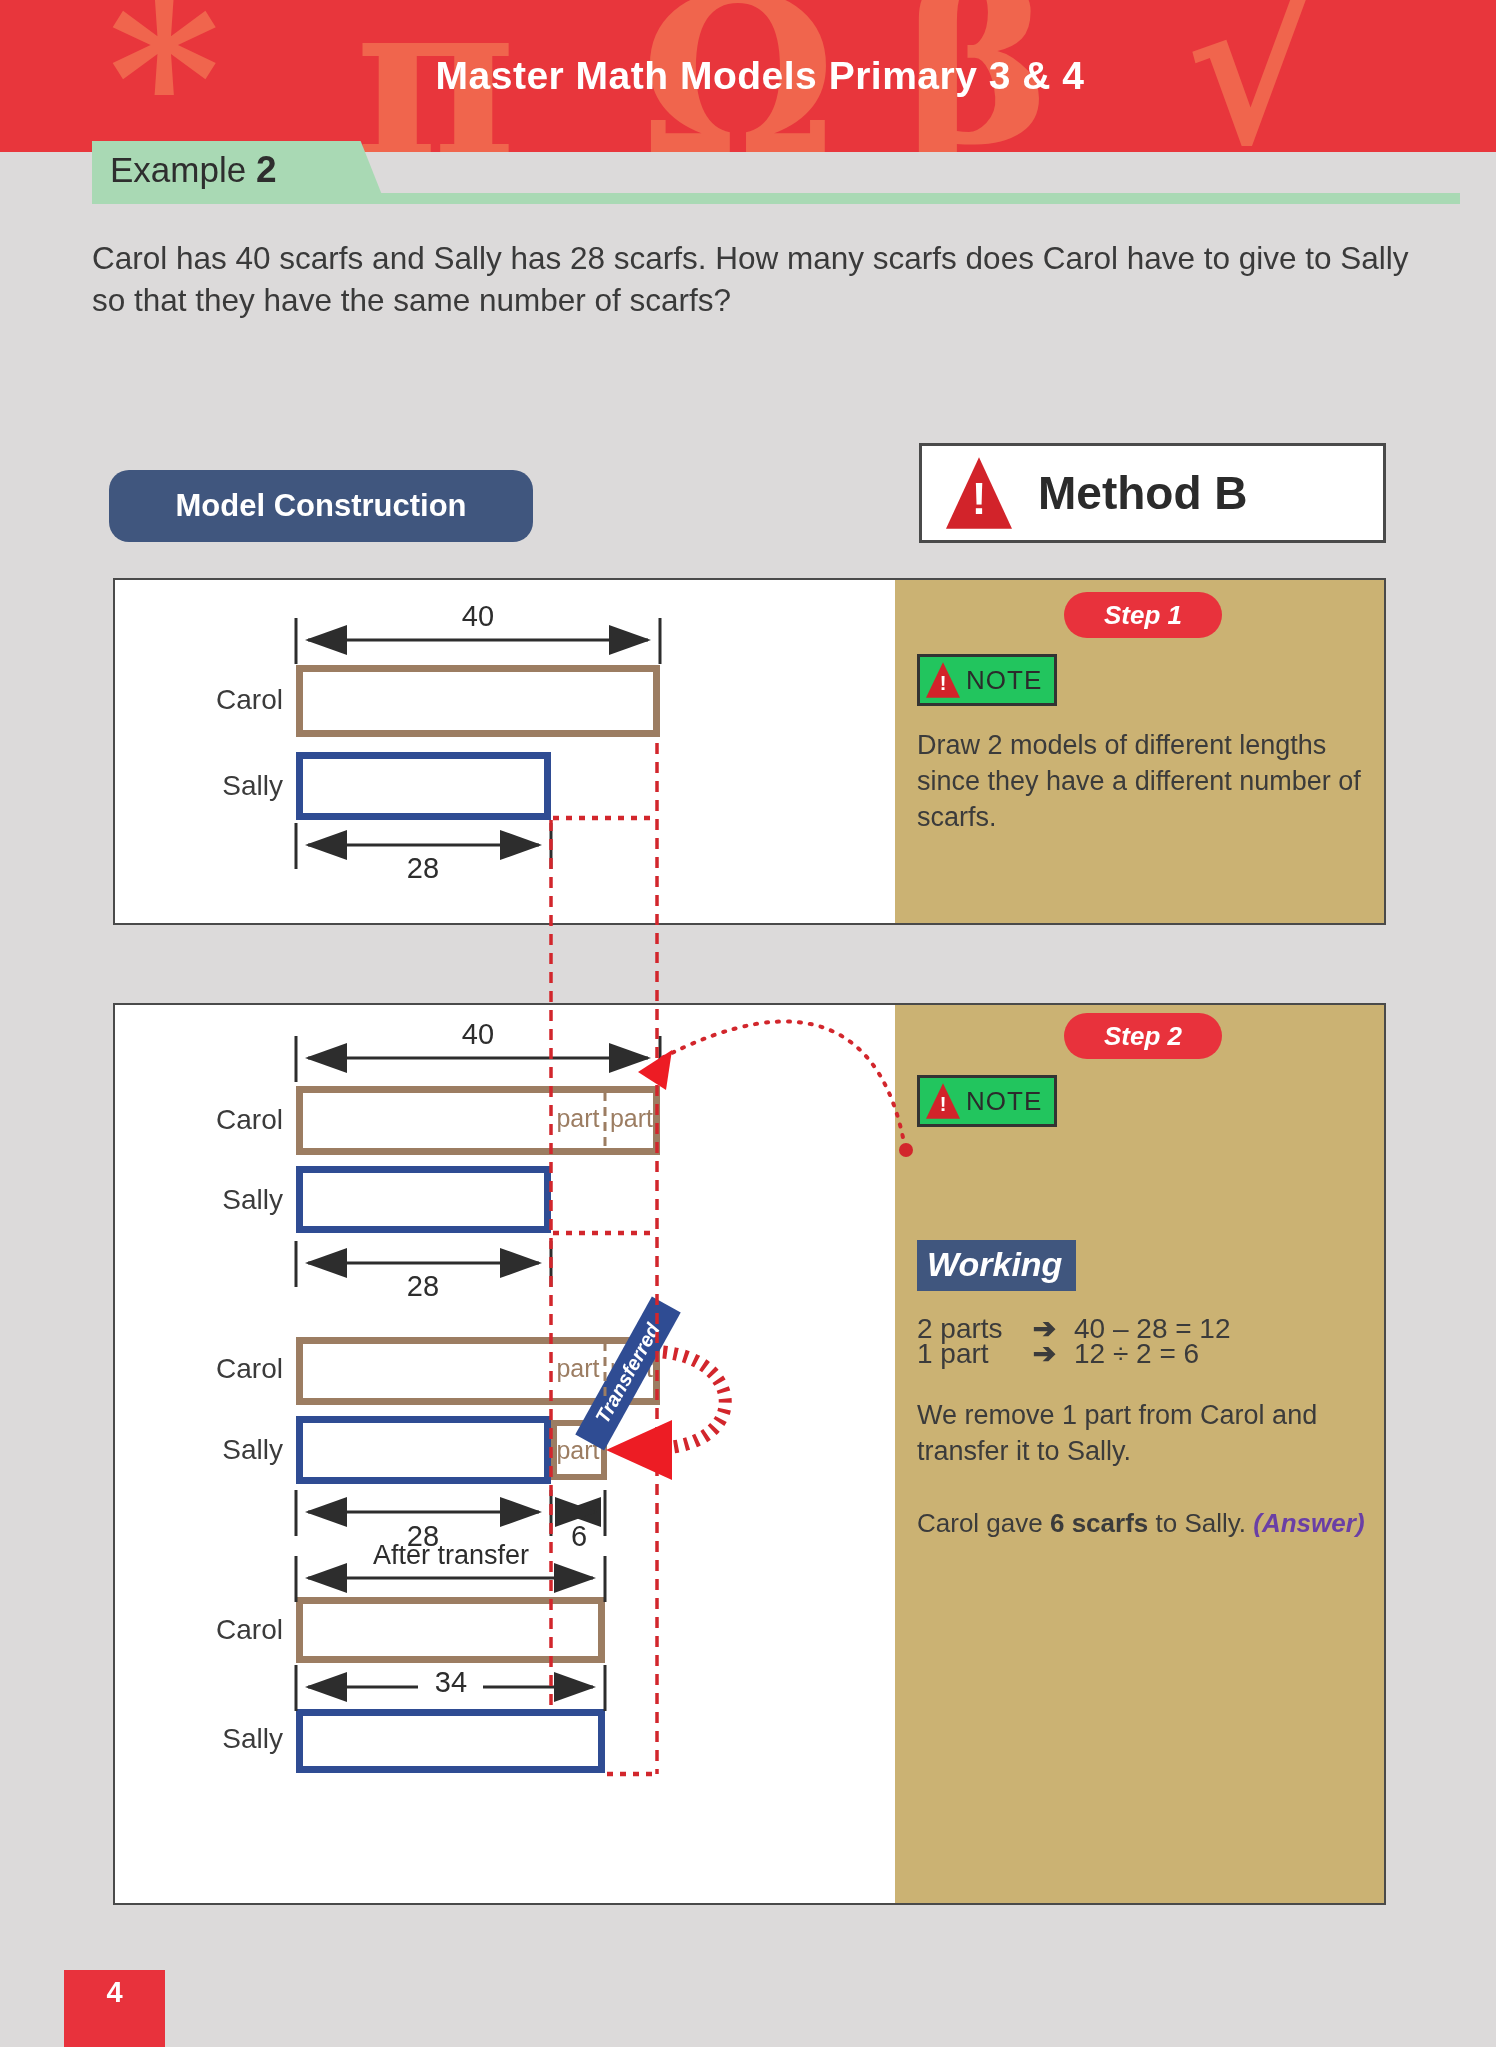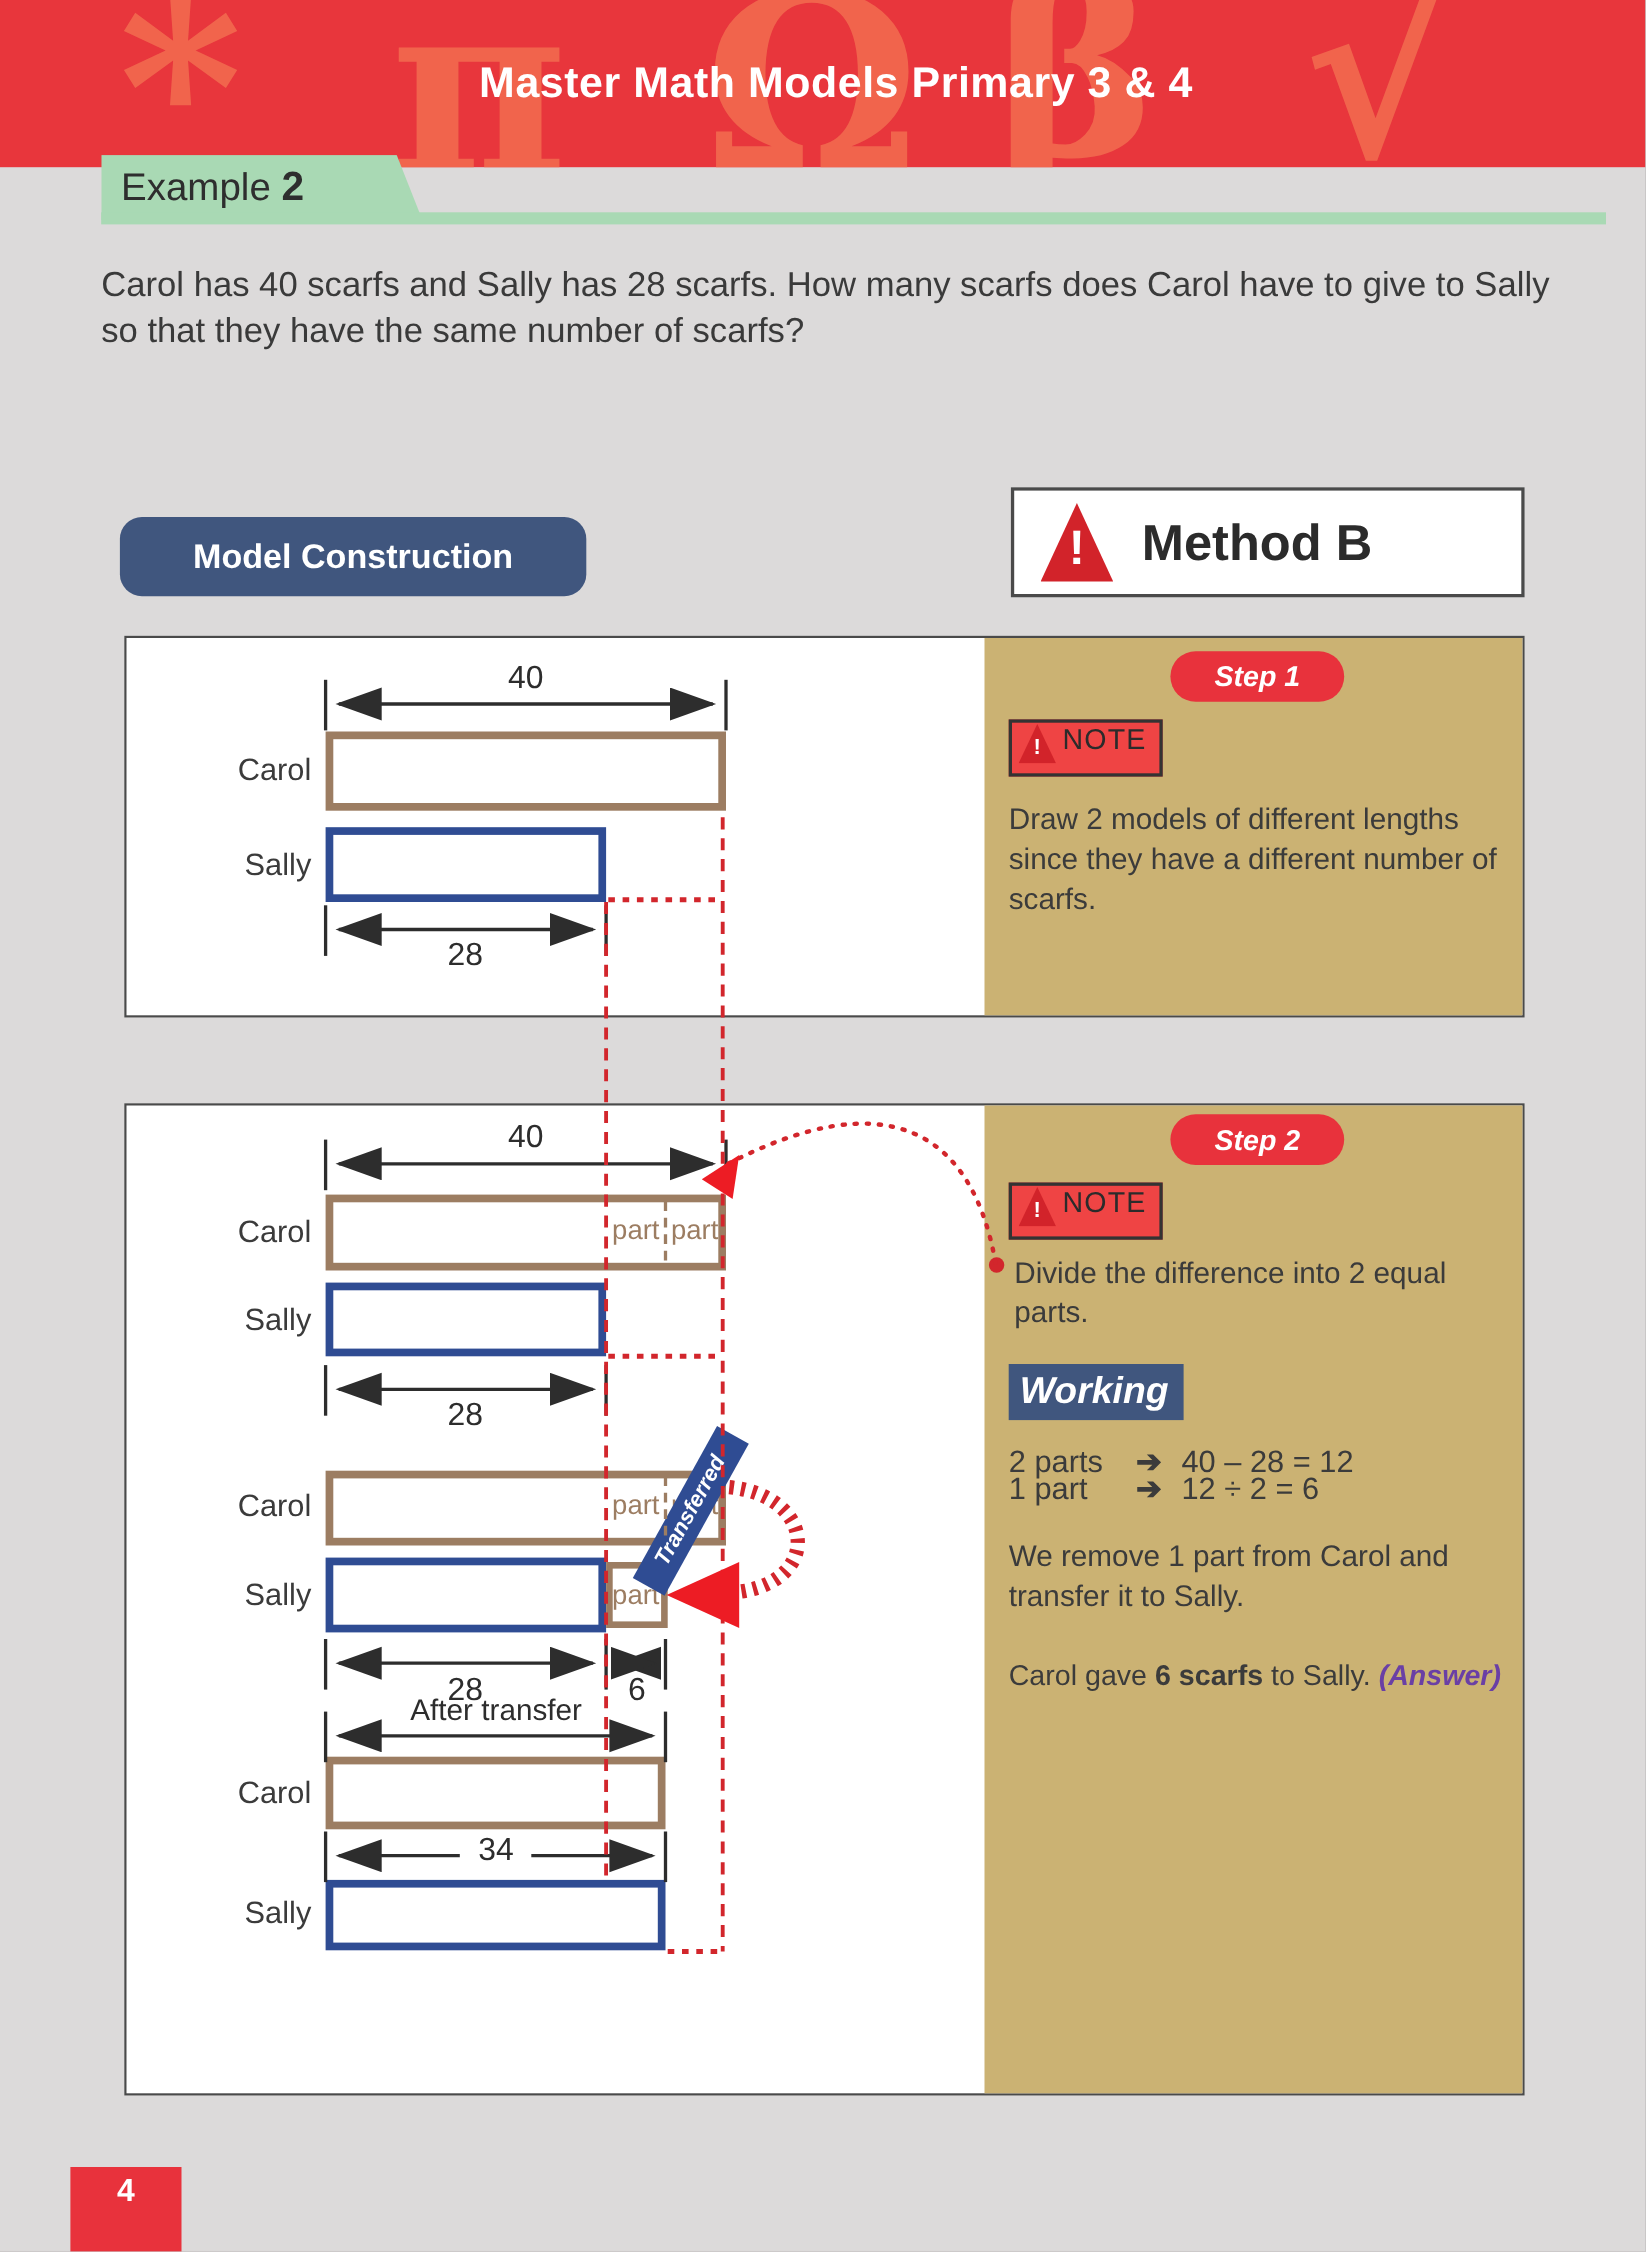--- a/index.html
+++ b/index.html
@@ -36,22 +36,22 @@
   
   .bar{position:absolute;background:#fff;box-sizing:border-box;}
   .brown{border:7px solid #9C7D62;}
   .blue{border:7px solid #2F4C93;}
   .name{position:absolute;left:150px;width:133px;text-align:right;font-size:28px;color:#3B3B3B;}
   .dim{position:absolute;font-size:29px;color:#2D2D2D;text-align:center;}
   .part{position:absolute;color:#9C7D62;font-size:25px;text-align:center;line-height:1;}
   
   .pill{position:absolute;left:1064px;width:158px;height:46px;background:#E8323C;border-radius:23px;
         color:#fff;font-size:26px;font-weight:bold;font-style:italic;display:flex;align-items:center;justify-content:center;}
-  .notebox{position:absolute;left:917px;width:140px;height:52px;background:#ef4444;border:3px solid #333;
-        box-sizing:border-box;display:flex;}
+  .notebox{position:absolute;left:917px;width:140px;height:52px;background:#22c55e;border:3px solid #333;
+        box-sizing:border-box;display:flex;align-items:center;}
   .notebox .tri{width:34px;height:38px;margin-left:6px;}
   .notebox .tri::after{font-size:20px;}
   .notebox .nt{font-size:26px;color:#2B2B2B;margin-left:6px;letter-spacing:1px;}
   .sbtext{position:absolute;left:917px;width:470px;font-size:27px;line-height:1.33;color:#3B3B3B;}
   #working{position:absolute;left:917px;top:1240px;background:#40567E;color:#fff;font-size:34px;
         font-weight:bold;font-style:italic;padding:5px 14px 7px 10px;}
   .wline{position:absolute;left:917px;font-size:28px;color:#3B3B3B;}
   .wline .lbl{display:inline-block;width:108px;}
   .wline .arr{font-weight:bold;margin-right:10px;}
   #answer{position:absolute;left:917px;top:1508px;font-size:26px;color:#3B3B3B;white-space:nowrap;}
@@ -141,21 +141,20 @@
   <div class="name" style="top:1723px;">Sally</div>
   <div class="bar brown" style="left:296px;top:1597px;width:309px;height:66px;"></div>
   <div class="bar blue" style="left:296px;top:1709px;width:309px;height:64px;"></div>
   <div class="dim" style="left:408px;top:1666px;width:86px;">34</div>
 
   <div class="pill" style="top:1013px;">Step 2</div>
   <div class="notebox" style="top:1075px;">
     <span class="tri"></span>
     <span class="nt">NOTE</span>
   </div>
-  <div class="sbtext" style="left:922px;top:1140px;width:462px;">Divide the difference into 2 equal parts.</div>
   <div id="working">Working</div>
   <div class="wline" style="top:1312px;">
     <span class="lbl">2 parts</span>
     <span class="arr">➔</span>
     <span>40 – 28 = 12</span>
   </div>
   <div class="wline" style="top:1337px;">
     <span class="lbl">1 part</span>
     <span class="arr">➔</span>
     <span>12 ÷ 2 = 6</span>

